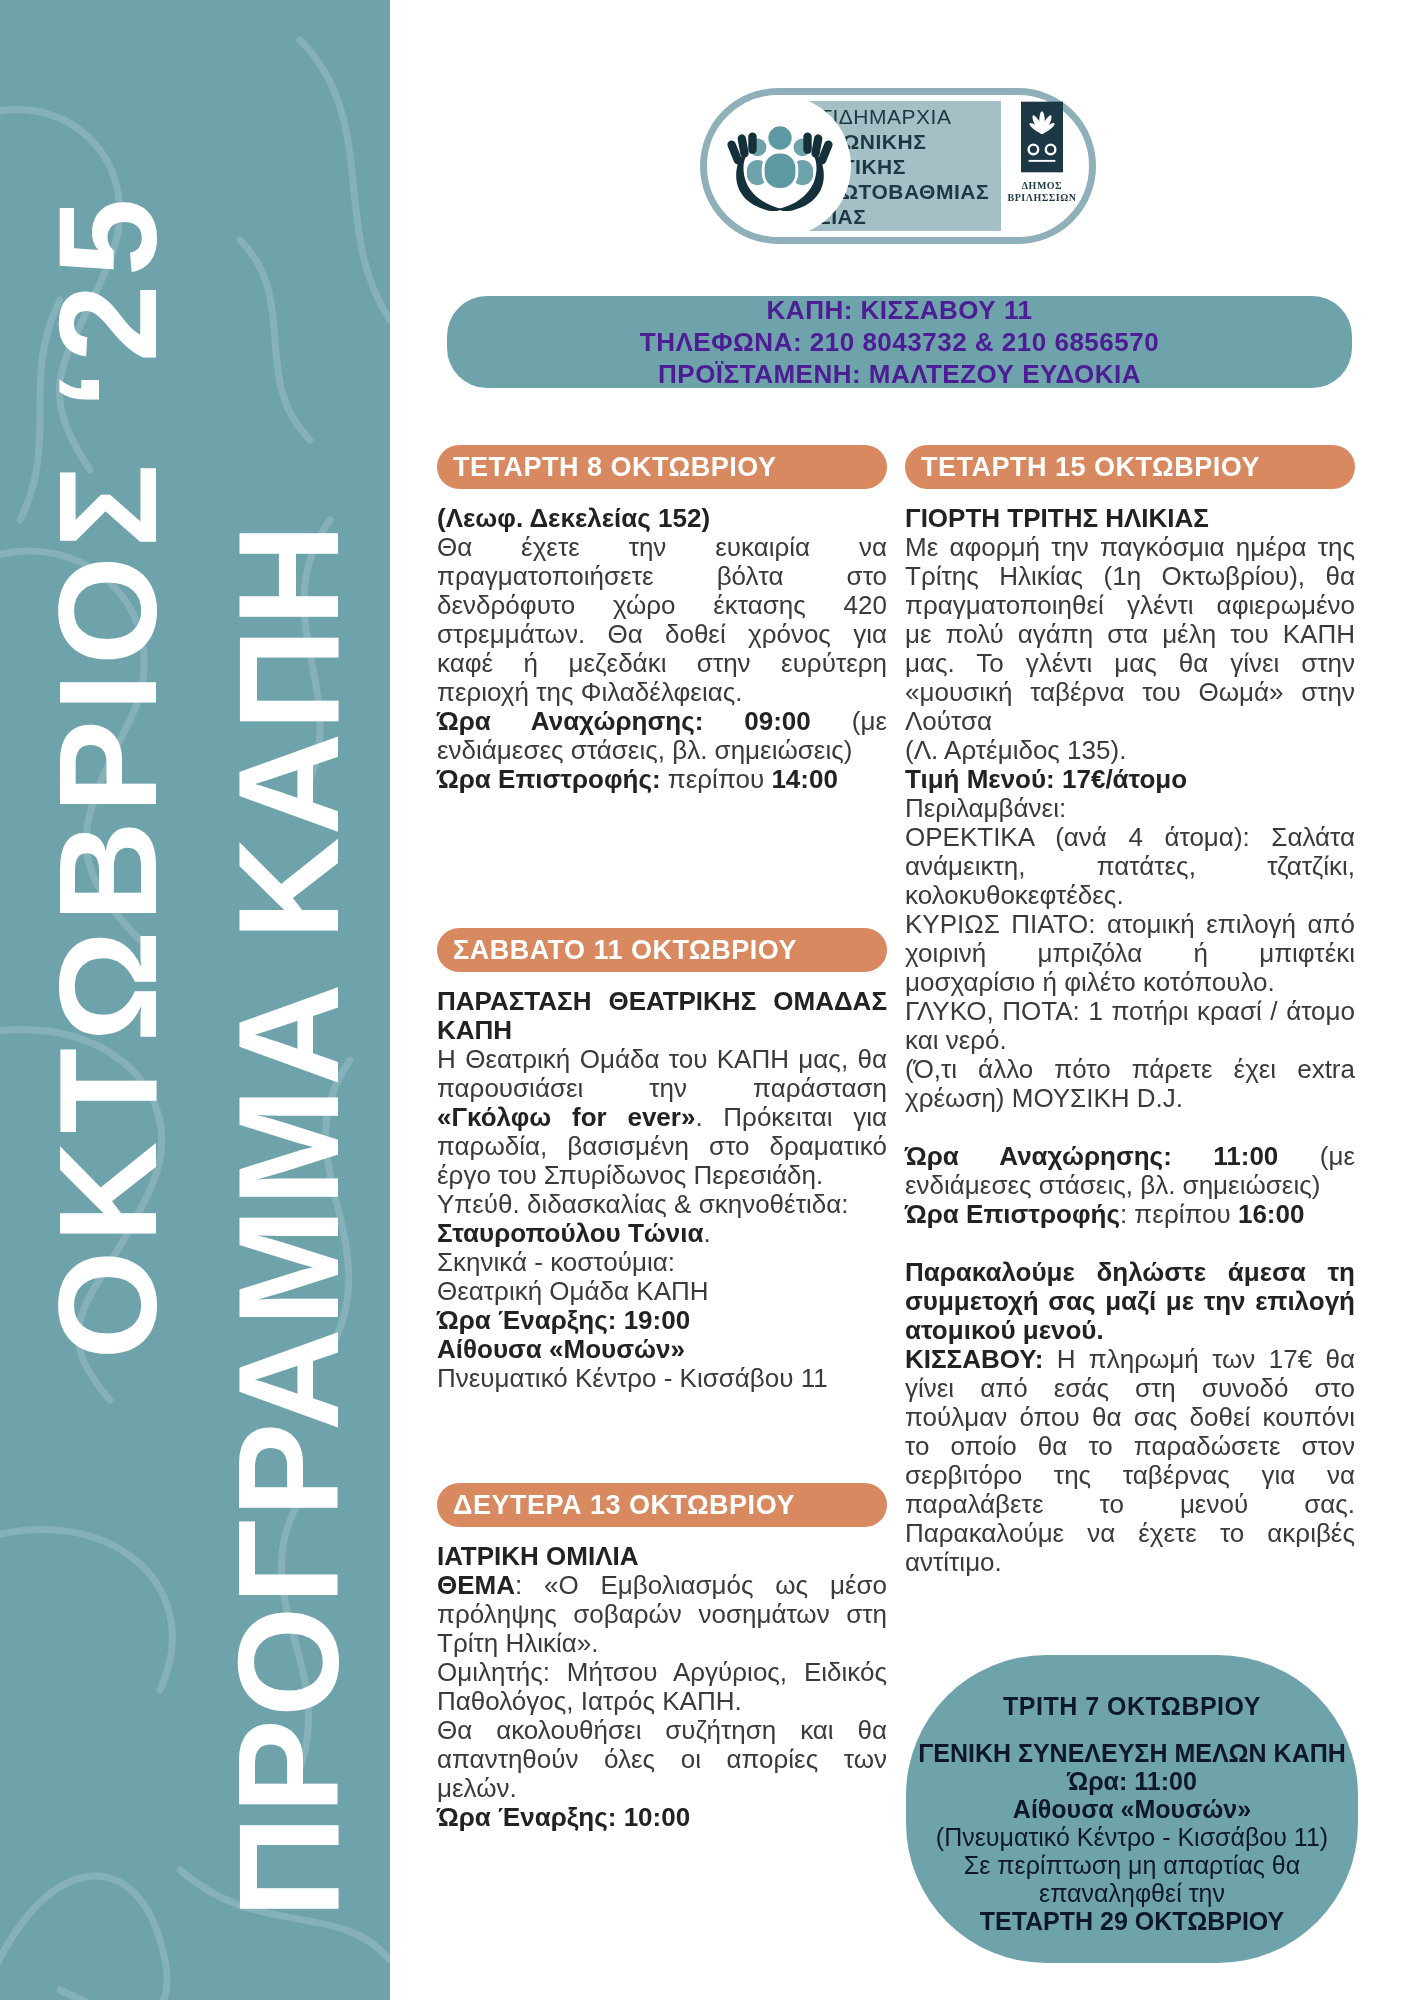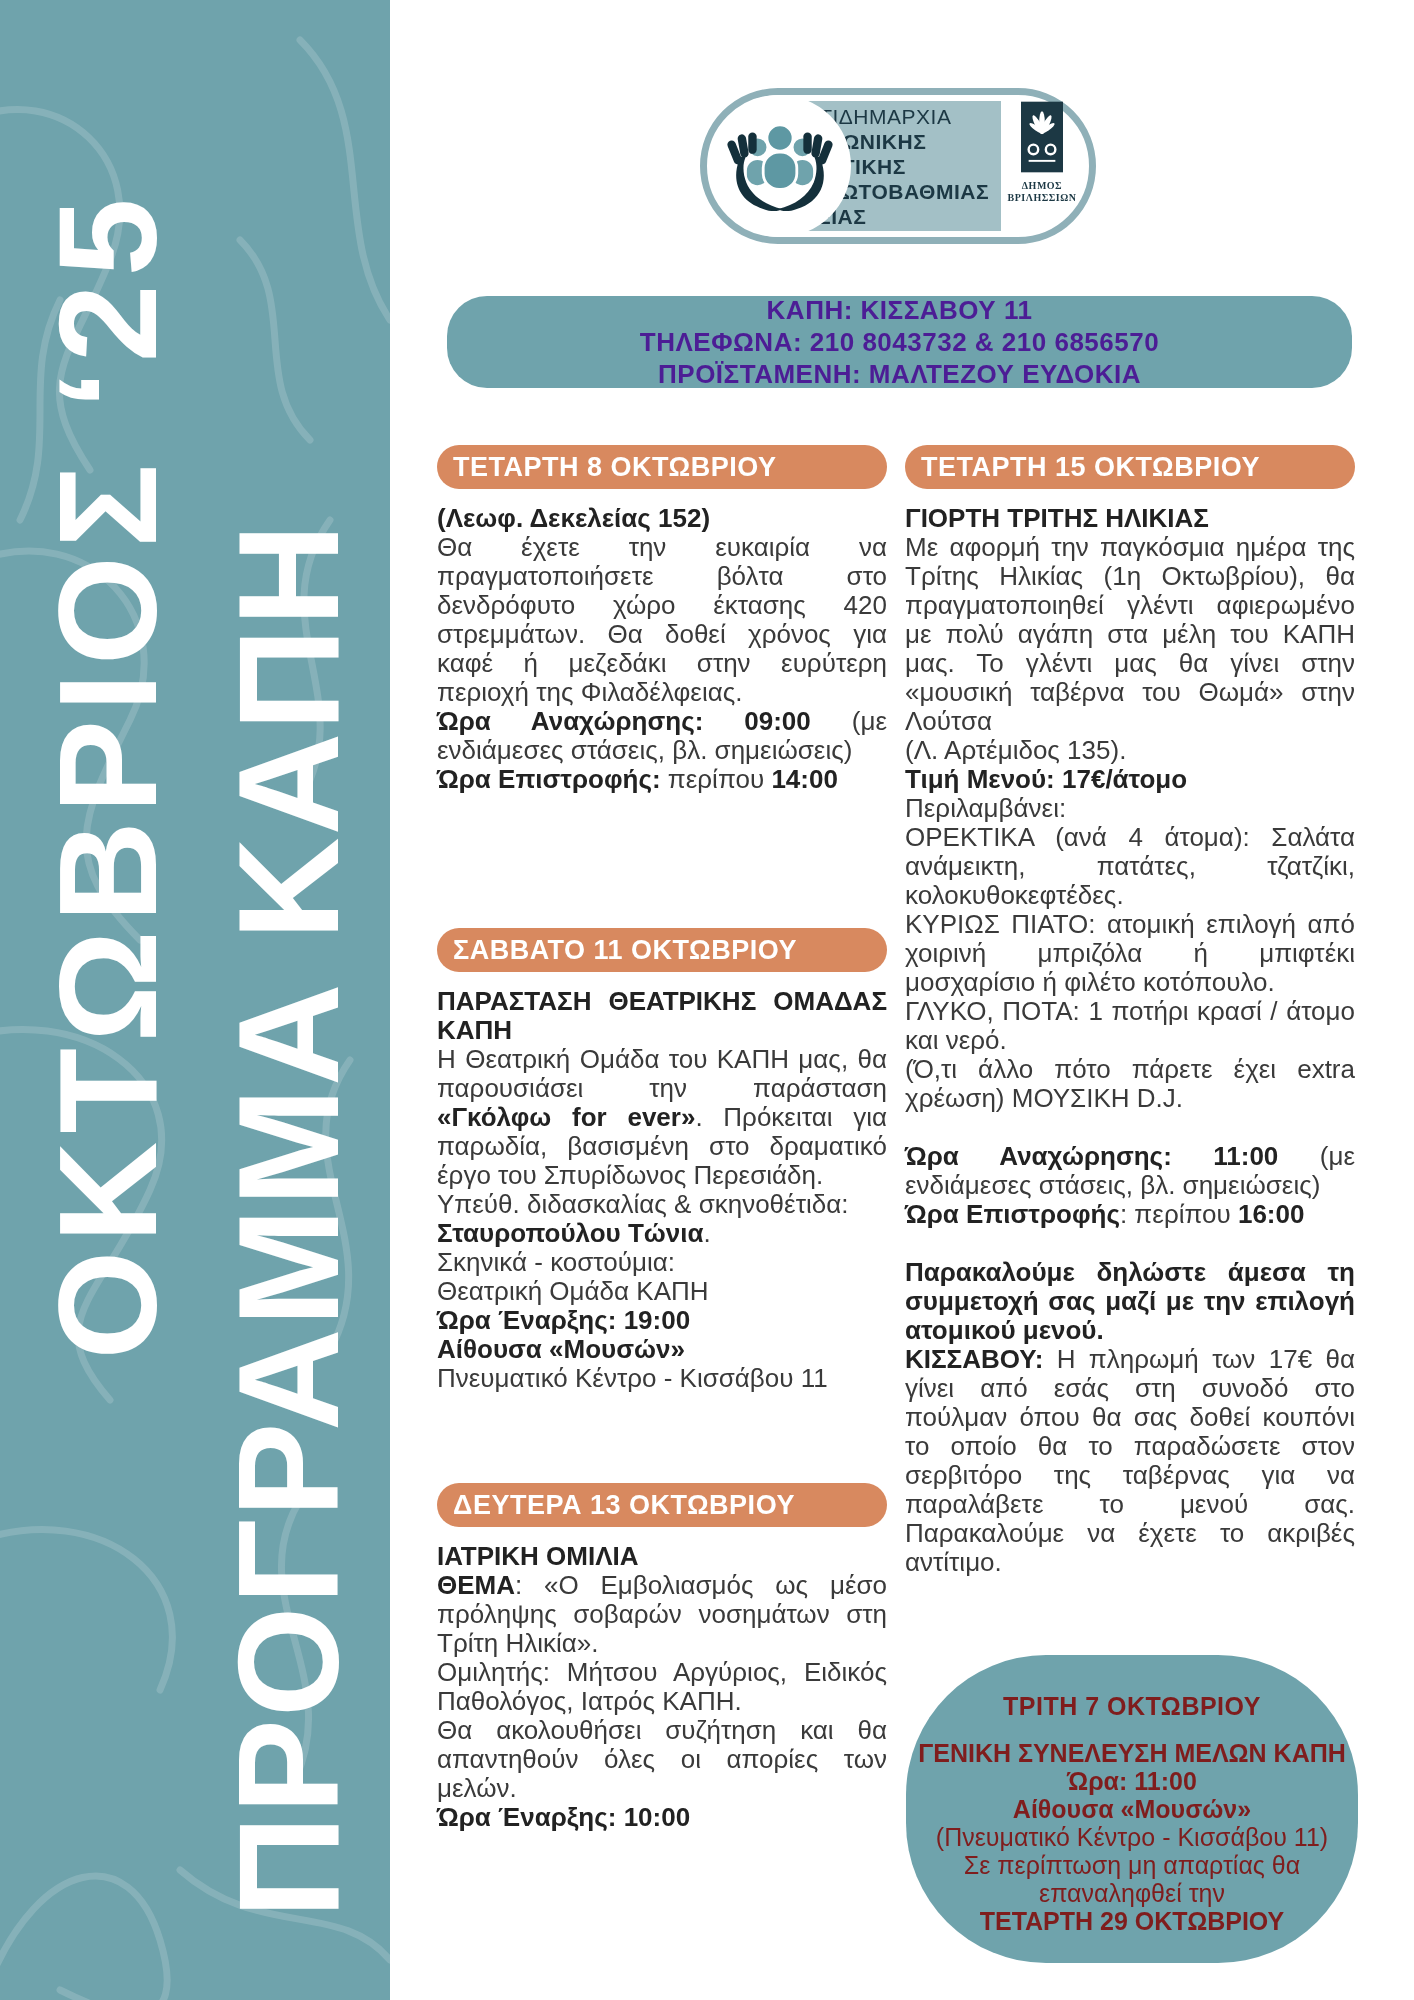--- a/index.html
+++ b/index.html
@@ -36,21 +36,21 @@
   .sec-left{left:437px;}
   .sec-right{left:905px;}
   .pill{height:44px;border-radius:22px;background:var(--orange,#D8895F);color:#fff;font-weight:bold;
         font-size:27px;line-height:44px;padding-left:16px;letter-spacing:.5px;margin-bottom:15px;}
   .txt{font-size:26px;line-height:29px;color:#3a3a3a;margin:0;}
   .txt.b, .txt b{font-weight:bold;color:#222;}
   .j{text-align:justify;}
   .mt{margin-top:29px;}
   
   #blob{position:absolute;left:906px;top:1655px;width:452px;height:308px;background:var(--teal,#6FA3AC);
-        border-radius:140px;color:#7f1d1d;text-align:center;font-size:25px;line-height:28px;}
+        border-radius:140px;color:#0f172a;text-align:center;font-size:25px;line-height:28px;}
   #blob .hd{font-weight:bold;margin-top:37px;letter-spacing:.5px;}
   #blob .bd{margin-top:19px;}
   #blob .bold{font-weight:bold;}
 </style>
 </head>
 <body>
 
 <div id="canvas">
 
   <div id="sidebar">

